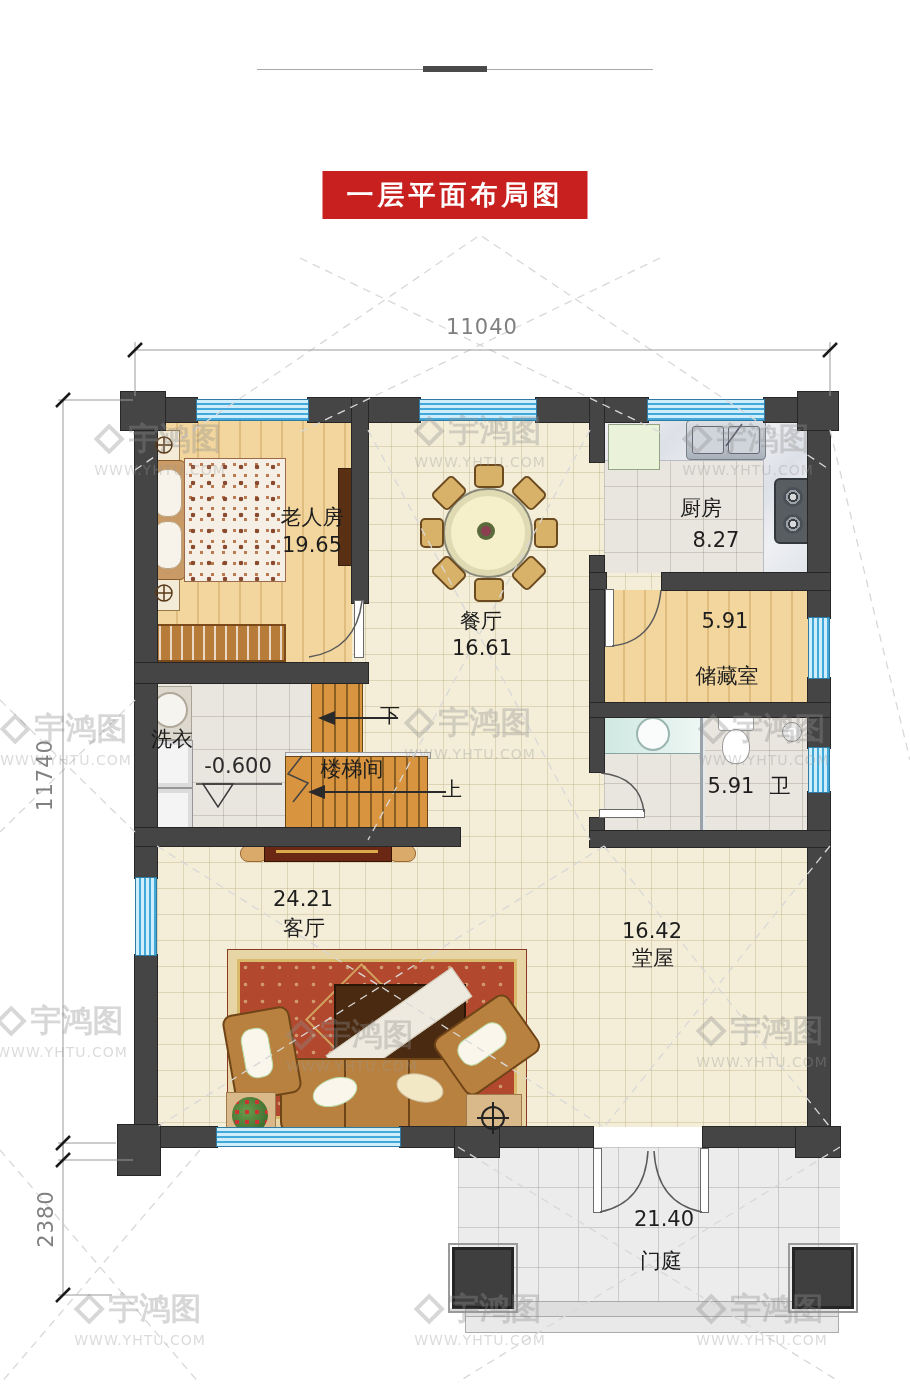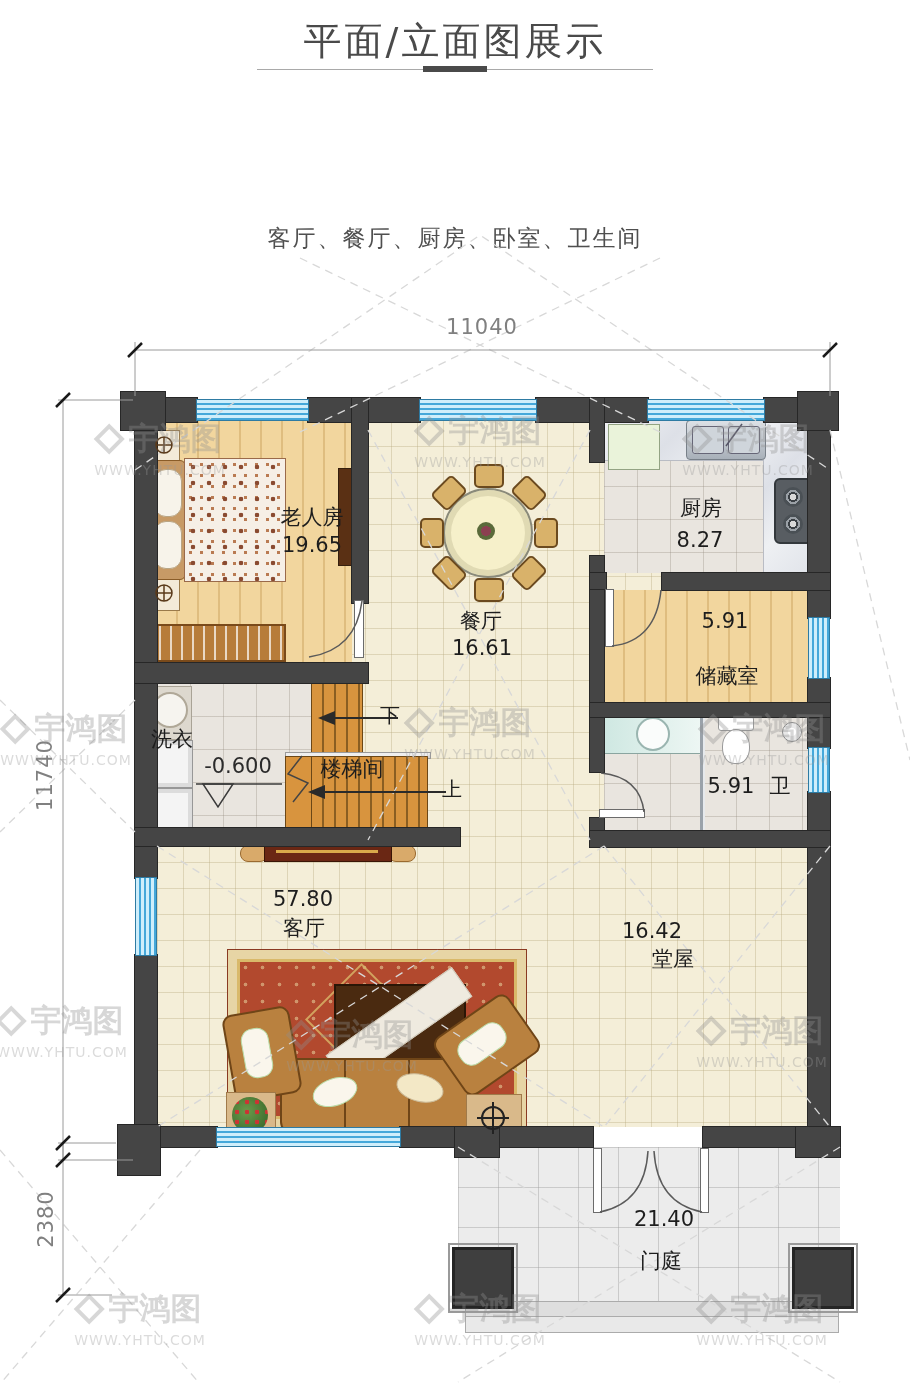--- a/index.html
+++ b/index.html
@@ -30,24 +30,23 @@
   .hdr-sub{position:absolute;left:455px;transform:translateX(-50%);color:#7c7c7c;font-size:17px;letter-spacing:2px;white-space:nowrap;}
   .banner{position:absolute;left:455px;transform:translateX(-50%);background:#c81f1f;color:#fff;font-size:27px;font-weight:700;letter-spacing:4px;padding:6px 24px;white-space:nowrap;}
   .roomsline{position:absolute;left:455px;transform:translateX(-50%);color:#4f4f4f;font-size:23px;font-weight:500;letter-spacing:2px;white-space:nowrap;}
   svg.overlay{position:absolute;left:0;top:0;pointer-events:none;}
 </style>
 </head>
 <body>
 
 <div class="canvas">
 
-  <div class="hdr-title" style="top:16px;">平面/立面图展示</div>
   <div class="abs" style="left:257px;top:69px;width:396px;height:1px;background:#a9a9a9;"></div>
   <div class="abs" style="left:423px;top:66px;width:64px;height:6px;background:#4a4a4a;"></div>
-  <div class="roomsline" style="top:223px;">客厅、餐厅、厨房、卧室、卫生间</div>
+  <div class="banner" style="top:171px;">一层平面布局图</div>
 
   <div class="abs floor-cream" style="left:157px;top:420px;width:651px;height:707px;"></div>
   <div class="abs floor-wood" style="left:157px;top:420px;width:195px;height:243px;"></div>
   <div class="abs floor-gray" style="left:604px;top:420px;width:204px;height:153px;"></div>
   <div class="abs floor-wood" style="left:604px;top:590px;width:204px;height:113px;"></div>
   <div class="abs floor-gray" style="left:604px;top:717px;width:204px;height:114px;"></div>
   <div class="abs floor-gray" style="left:157px;top:683px;width:155px;height:145px;"></div>
   <div class="abs floor-porch" style="left:458px;top:1147px;width:382px;height:155px;"></div>
   <div class="abs" style="left:466px;top:1302px;width:372px;height:15px;background:#dedede;box-shadow:0 0 0 1px #ababab;"></div>
   <div class="abs" style="left:466px;top:1317px;width:372px;height:15px;background:#e9e9e9;box-shadow:0 0 0 1px #ababab;"></div>
@@ -236,36 +235,36 @@
     </g>
   </svg>
 
   <div class="dim dimh" style="left:482px;top:315px;">11040</div>
   <div class="dim dimv" style="left:45px;top:775px;">11740</div>
   <div class="dim dimv" style="left:46px;top:1219px;">2380</div>
 
   <div class="lbl" style="left:312px;top:506px;">老人房</div>
   <div class="lbl" style="left:312px;top:534px;">19.65</div>
   <div class="lbl" style="left:701px;top:497px;">厨房</div>
-  <div class="lbl" style="left:700px;top:529px;">8.27</div>
+  <div class="lbl" style="left:716px;top:529px;">8.27</div>
   <div class="lbl" style="left:481px;top:610px;">餐厅</div>
   <div class="lbl" style="left:482px;top:637px;">16.61</div>
   <div class="lbl" style="left:725px;top:610px;">5.91</div>
   <div class="lbl" style="left:727px;top:665px;">储藏室</div>
   <div class="lbl" style="left:731px;top:775px;">5.91</div>
   <div class="lbl" style="left:780px;top:775px;">卫</div>
   <div class="lbl" style="left:172px;top:728px;">洗衣</div>
   <div class="lbl" style="left:238px;top:755px;font-weight:400;color:#2b2b2b;">-0.600</div>
   <div class="lbl" style="left:352px;top:758px;">楼梯间</div>
   <div class="lbl" style="left:390px;top:704px;font-size:20px;">下</div>
   <div class="lbl" style="left:452px;top:778px;font-size:20px;">上</div>
-  <div class="lbl" style="left:303px;top:888px;">57.80</div>
+  <div class="lbl" style="left:303px;top:888px;">24.21</div>
   <div class="lbl" style="left:304px;top:917px;">客厅</div>
   <div class="lbl" style="left:652px;top:920px;text-align:right;">16.42</div>
-  <div class="lbl" style="left:673px;top:948px;">堂屋</div>
+  <div class="lbl" style="left:653px;top:948px;font-family:Liberation Mono, monospace;">堂屋</div>
   <div class="lbl" style="left:664px;top:1208px;">21.40</div>
   <div class="lbl" style="left:661px;top:1236px;margin-top:14px;">门庭</div>
 
   <div class="wm" style="left:160px;top:448px;">
       <div class="row">
         <span class="wm-logo"></span>
         <span>宇鸿图</span>
       </div>
       <div class="url">WWW.YHTU.COM</div>
     </div>

